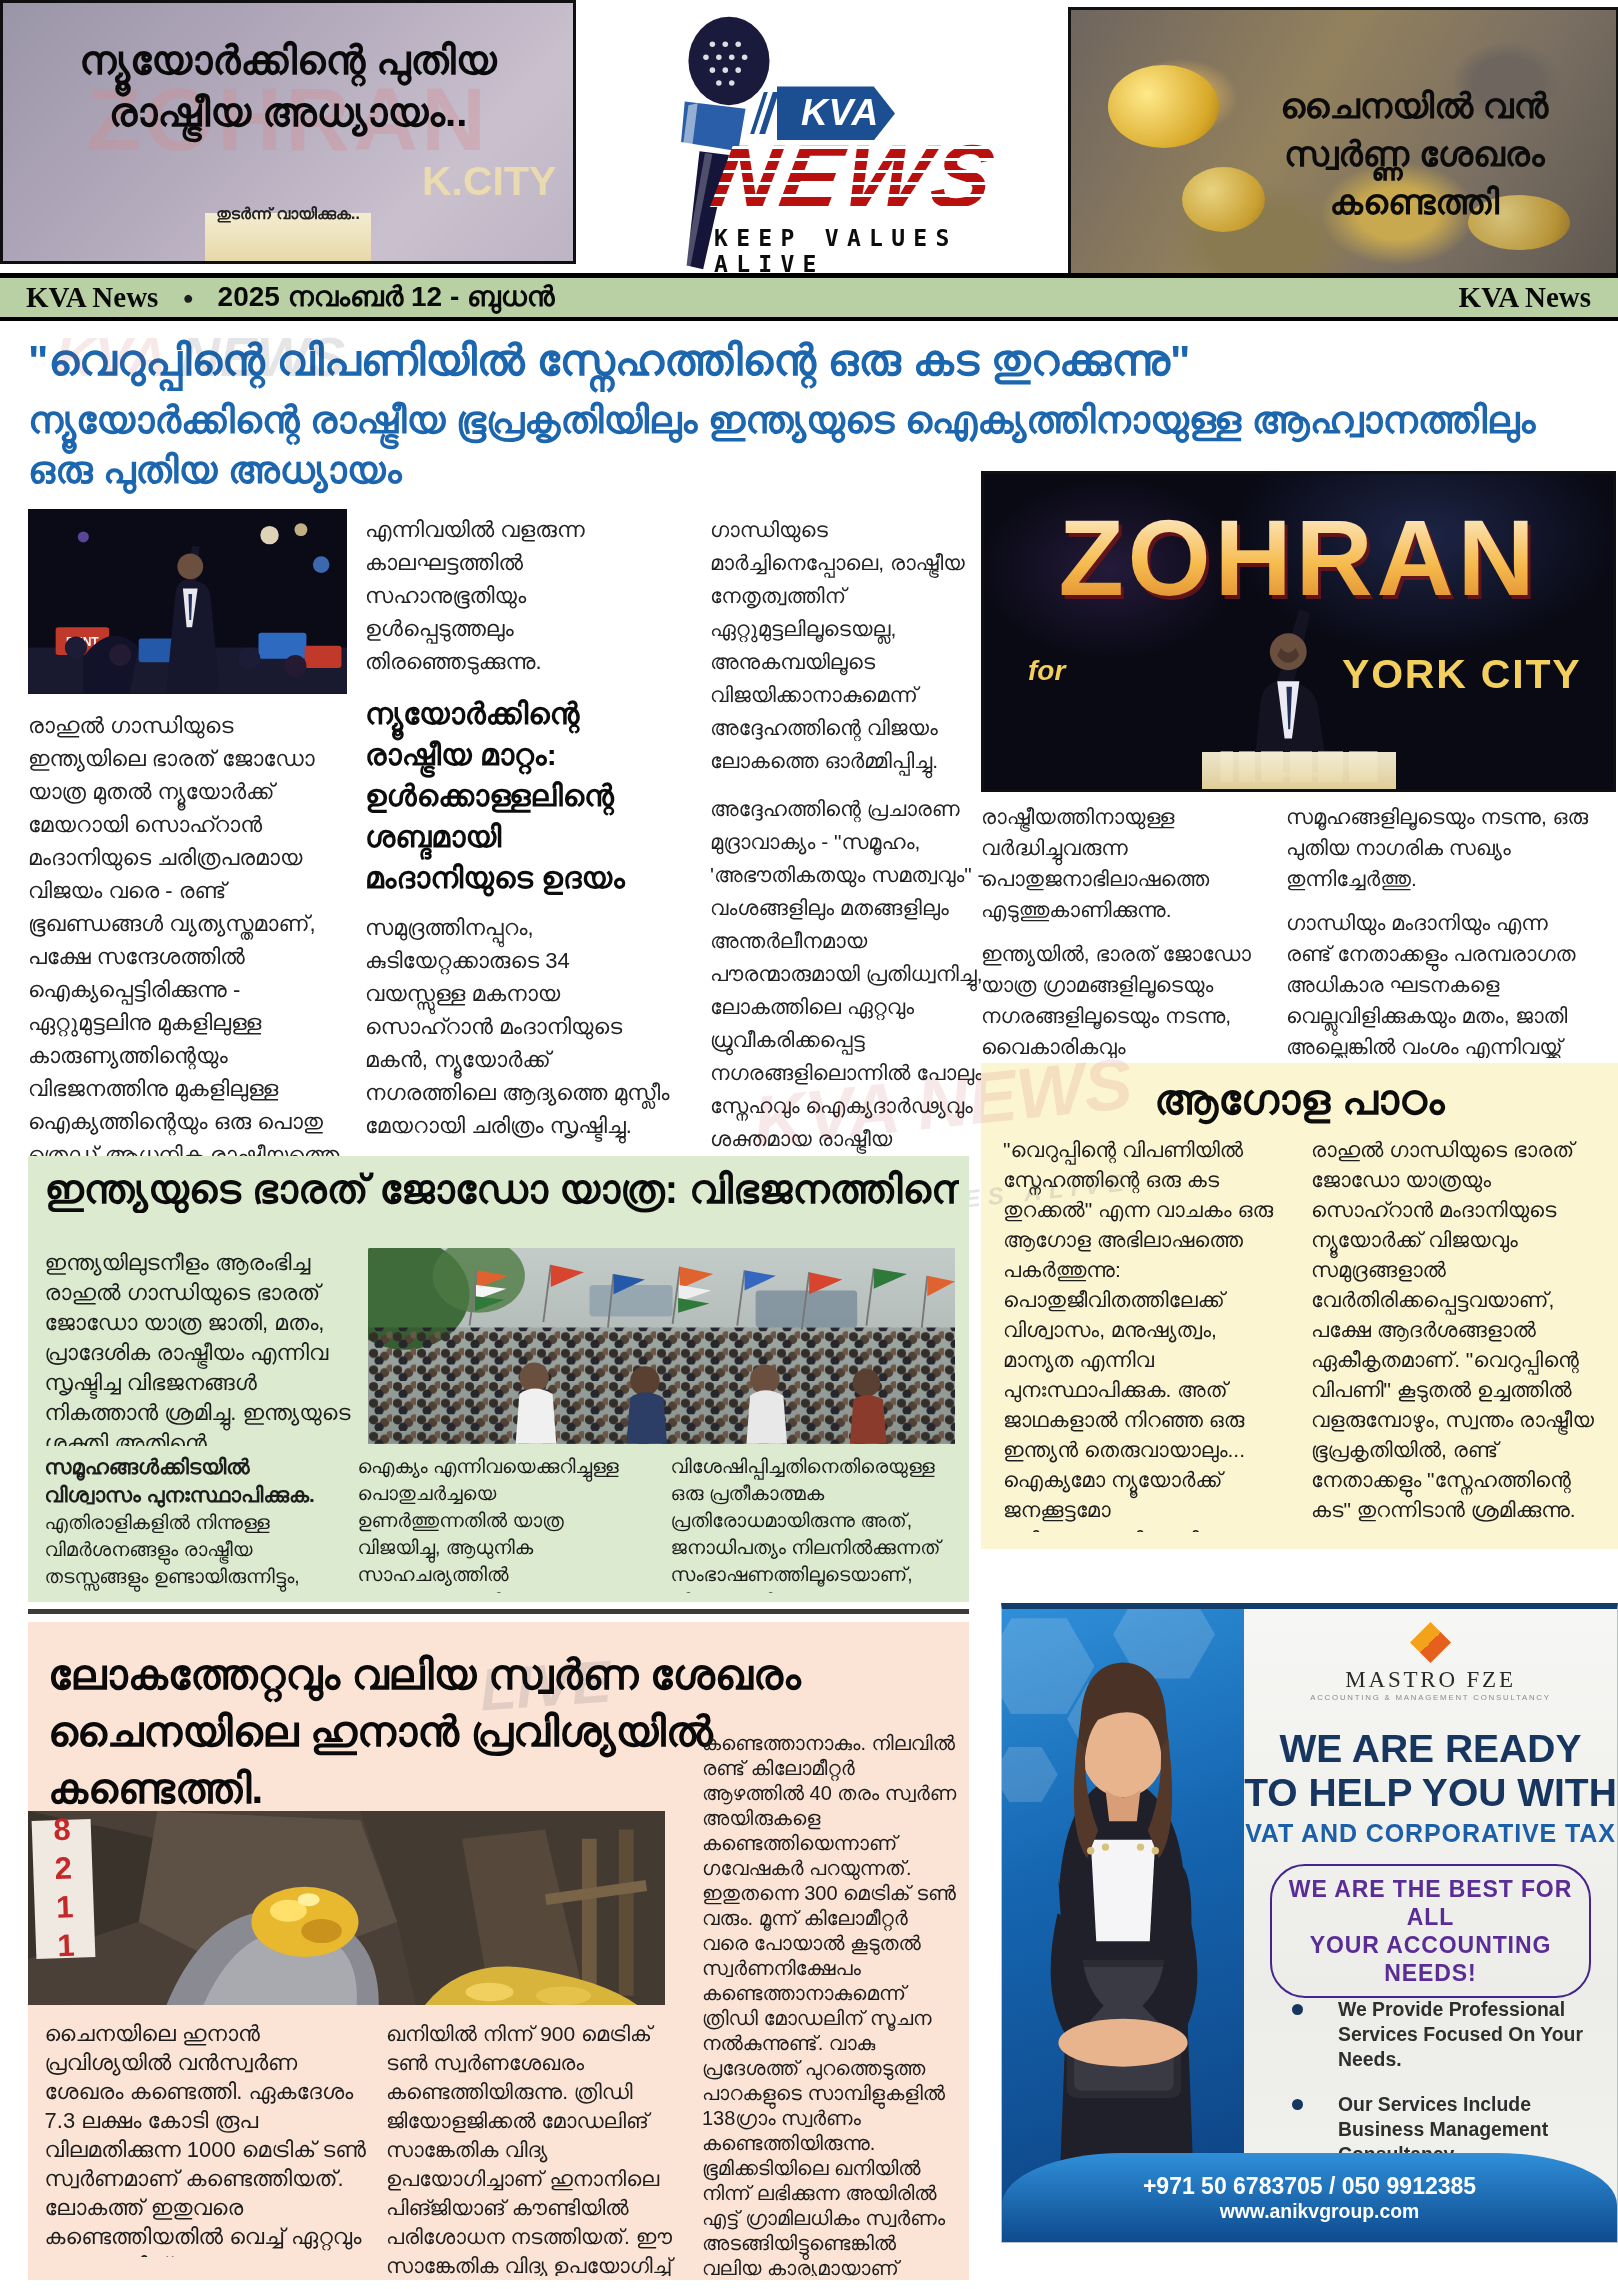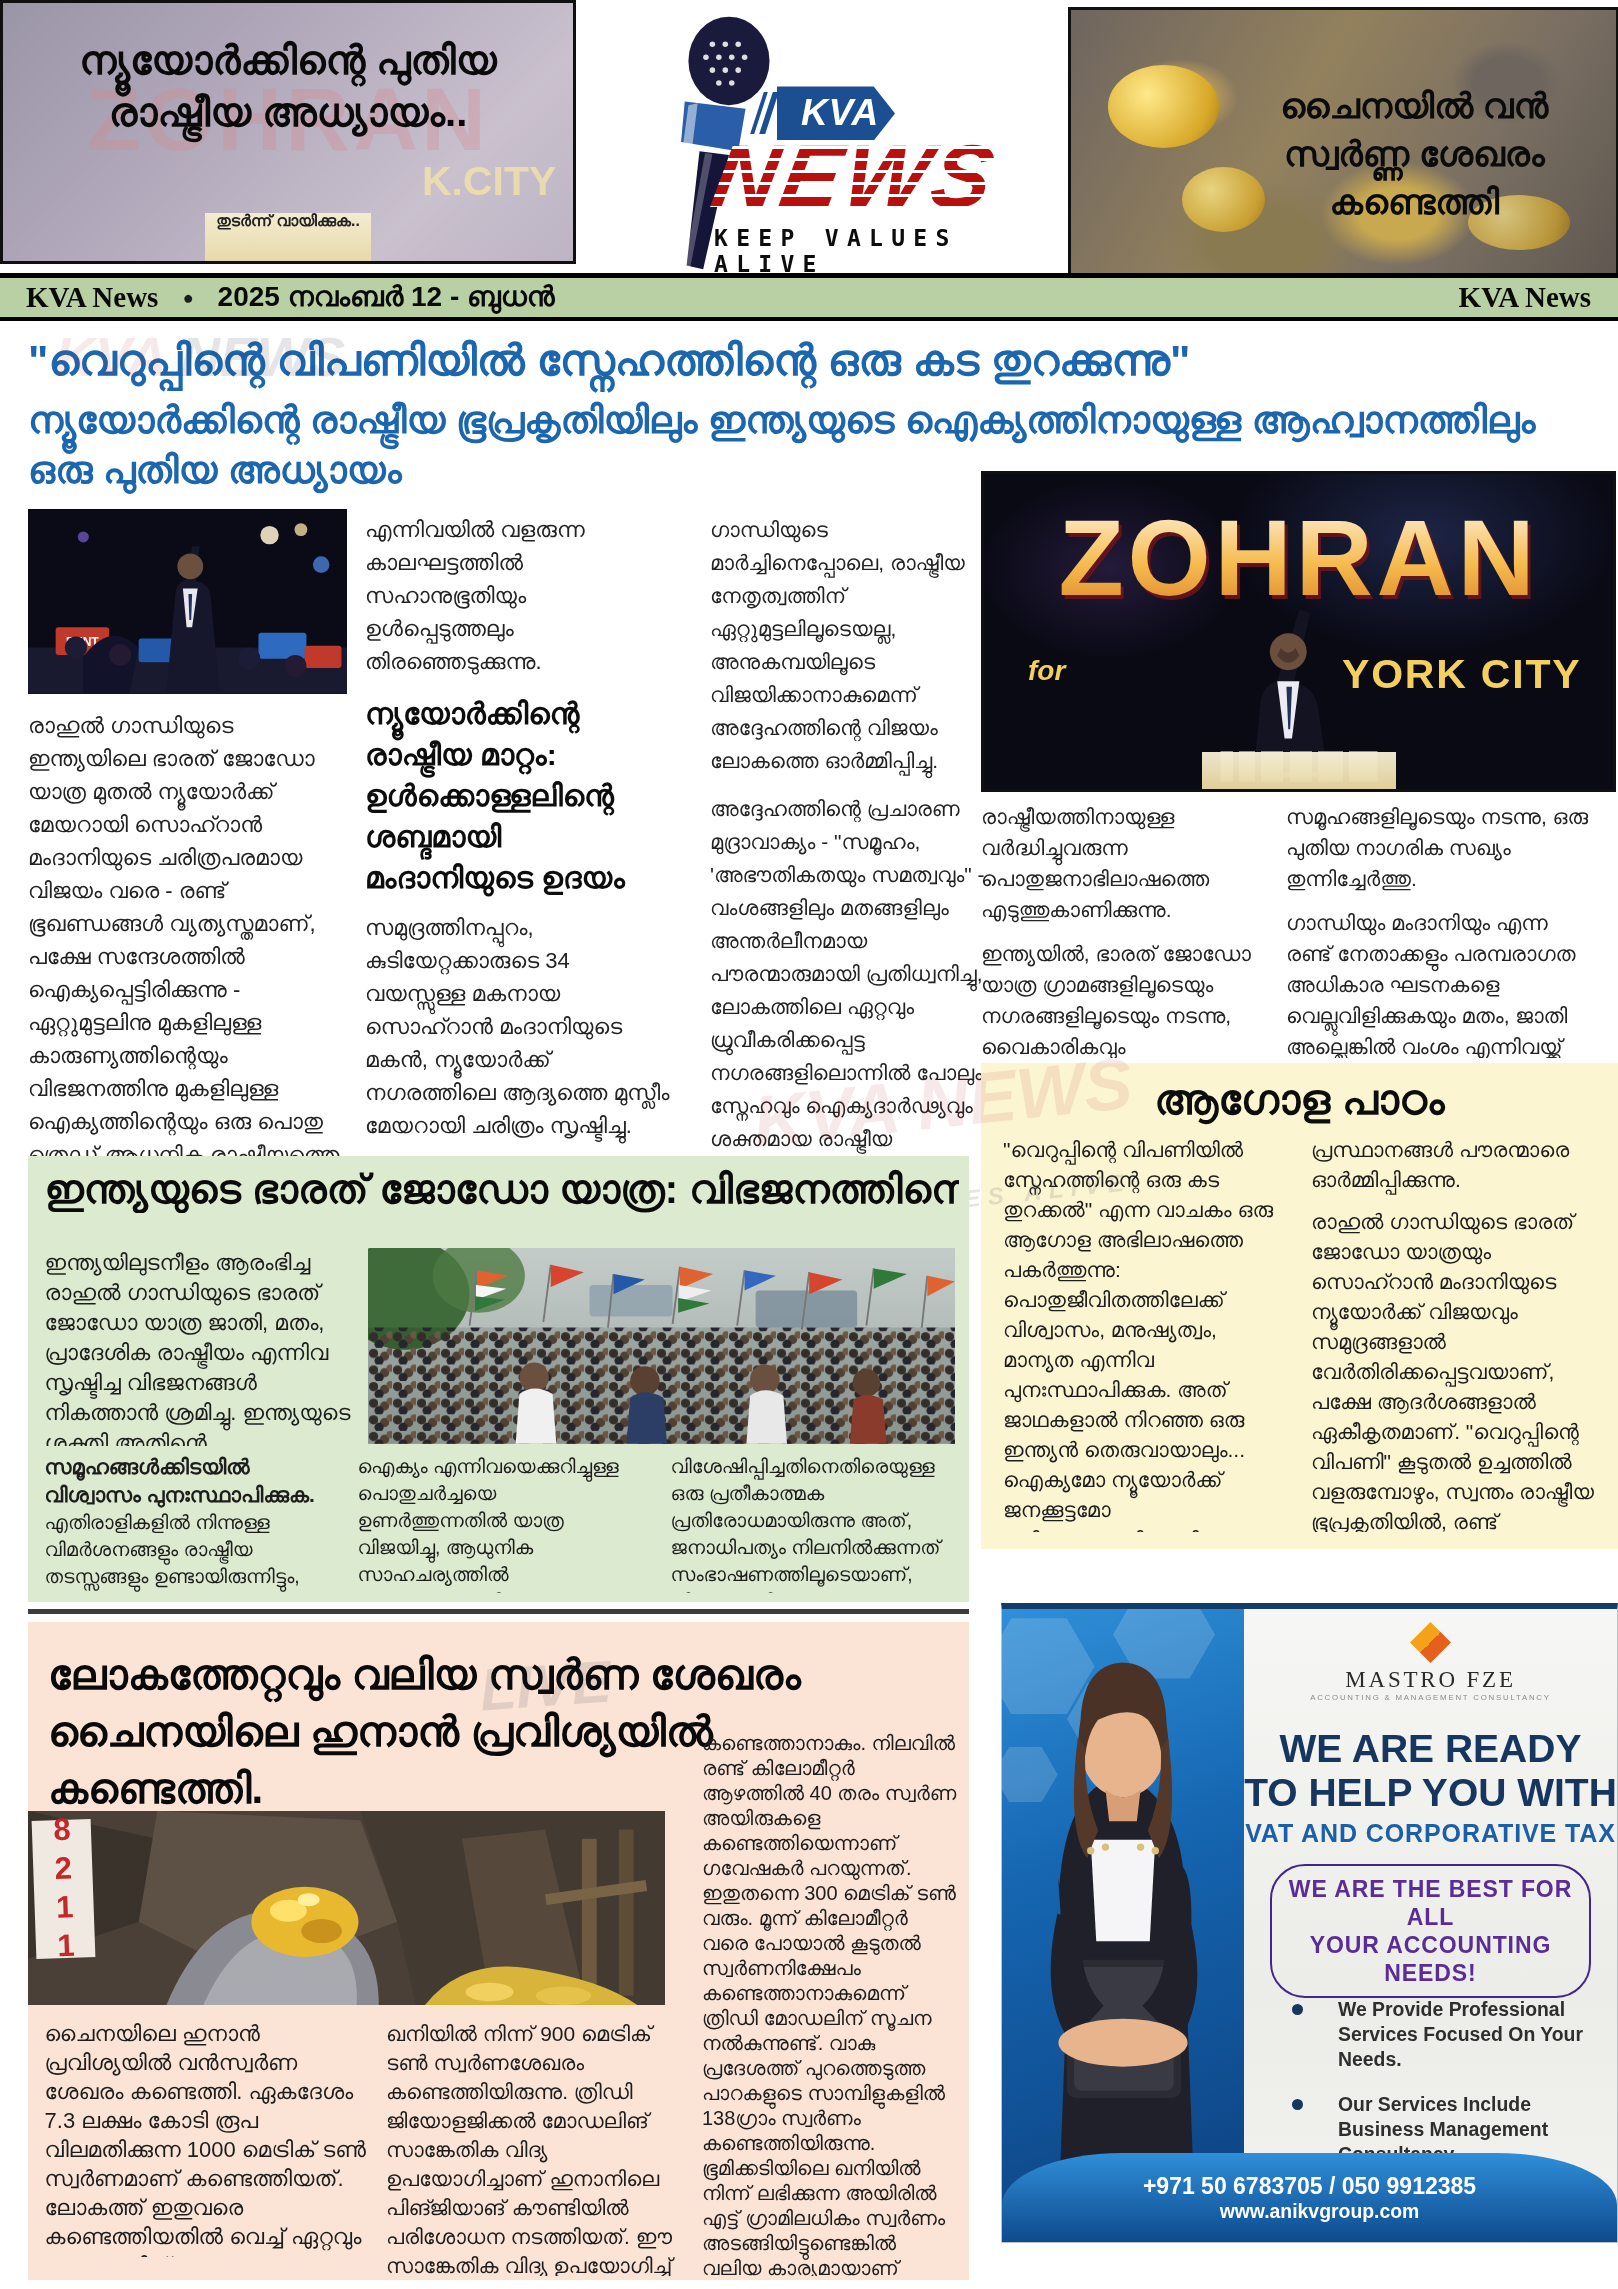--- a/index.html
+++ b/index.html
@@ -12,21 +12,21 @@
   .promo-left{left:0;top:8;width:576px;height:264px;border:3.7px solid #101010;box-sizing:border-box;
     background:linear-gradient(135deg,#47405e 0%,#7d6f8a 45%,#a697ab 75%,#8d7f96 100%);}
   .promo-left .wash{position:absolute;inset:0;background:rgba(238,234,242,.50);}
   .bgword{position:absolute;left:0;right:0;top:65px;text-align:center;font-size:89px;font-weight:900;
     color:rgba(186,40,40,.34);letter-spacing:3.7px;}
   .bgcity{position:absolute;right:16.6px;top:155px;font-size:41px;font-weight:900;color:rgba(243,214,100,.85);}
   .podium{position:absolute;left:50%;bottom:0;transform:translateX(-50%);width:166px;height:48px;
     background:linear-gradient(180deg,#f4ecd2,#e8d9a8);}
   .promo-title{position:absolute;left:4%;right:4%;top:31px;text-align:center;font-size:40px;line-height:52px;
     font-weight:800;color:#0a0a0a;}
-  .promo-read{position:absolute;left:0;right:0;top:209px;text-align:center;font-size:15.7px;font-weight:700;color:#222;}
+  .promo-read{position:absolute;left:0;right:0;top:202px;text-align:center;font-size:15.7px;font-weight:700;color:#222;}
 
   .logo-zone{left:576px;top:7.4px;width:492px;height:264px;background:#fff;}
   .mic{position:absolute;left:81px;top:5.5px;}
   .kva-badge{position:absolute;left:201px;top:79px;width:118px;height:54px;background:#1c4f91;
     clip-path:polygon(0 0,82% 0,100% 50%,82% 100%,0 100%);display:flex;align-items:center;}
   .kva-badge span{color:#fff;font-style:italic;font-weight:900;font-size:37px;padding-left:24px;letter-spacing:0.9px;}
   .kva-slash{position:absolute;left:190px;top:85px;width:5.5px;height:42px;background:#1c4f91;transform:skewX(-18deg);}
   .kva-slash2{position:absolute;left:181px;top:85px;width:3.7px;height:42px;background:#1c4f91;transform:skewX(-18deg);}
   .news-word{position:absolute;left:138px;top:118px;font-style:italic;font-weight:900;font-size:89px;
     transform:skewX(-10deg);background:repeating-linear-gradient(180deg,#b80f0f 0 9.2px,#ffffff 9.2px 12px);
@@ -295,21 +295,20 @@
   </div>
 
   <div class="abs yellowbox">
     <h2>ആഗോള പാഠം</h2>
     <div class="ycols">
       <div class="yc">
         <p>"വെറുപ്പിന്റെ വിപണിയിൽ സ്നേഹത്തിന്റെ ഒരു കട തുറക്കൽ" എന്ന വാചകം ഒരു ആഗോള അഭിലാഷത്തെ പകർത്തുന്നു: പൊതുജീവിതത്തിലേക്ക് വിശ്വാസം, മനുഷ്യത്വം, മാന്യത എന്നിവ പുനഃസ്ഥാപിക്കുക. അത് ജാഥകളാൽ നിറഞ്ഞ ഒരു ഇന്ത്യൻ തെരുവായാലും... ഐക്യമോ ന്യൂയോർക്ക് ജനക്കൂട്ടമോ പരിഷ്കരണത്തിനായി ആർപ്പുവിളിച്ചാലും, അടിസ്ഥാന സന്ദേശം ഒന്നുതന്നെയാണ് - സ്നേഹത്തിന്റെ രാഷ്ട്രീയം ബലഹീനതയല്ല, ധൈര്യമാണ്.</p>
 
       </div>
       <div class="yc">
-        <p>പ്രസ്ഥാനങ്ങൾ പൗരന്മാരെ ഓർമ്മിപ്പിക്കുന്നു.</p>
         <p>രാഹുൽ ഗാന്ധിയുടെ ഭാരത് ജോഡോ യാത്രയും സൊഹ്റാൻ മംദാനിയുടെ ന്യൂയോർക്ക് വിജയവും സമുദ്രങ്ങളാൽ വേർതിരിക്കപ്പെട്ടവയാണ്, പക്ഷേ ആദർശങ്ങളാൽ ഏകീകൃതമാണ്. "വെറുപ്പിന്റെ വിപണി" കൂടുതൽ ഉച്ചത്തിൽ വളരുമ്പോഴും, സ്വന്തം രാഷ്ട്രീയ ഭൂപ്രകൃതിയിൽ, രണ്ട് നേതാക്കളും "സ്നേഹത്തിന്റെ കട" തുറന്നിടാൻ ശ്രമിക്കുന്നു.</p>
 
       </div>
     </div>
   </div>
 
   <div class="abs wm" style="left:757px;top:1061px;font-size:72px;transform:rotate(-6deg);">
     <span>KVA</span> <span>NEWS</span><br>
     <span class="t" style="font-size:24px;letter-spacing:7.4px;">KEEP VALUES ALIVE</span>
   </div>

